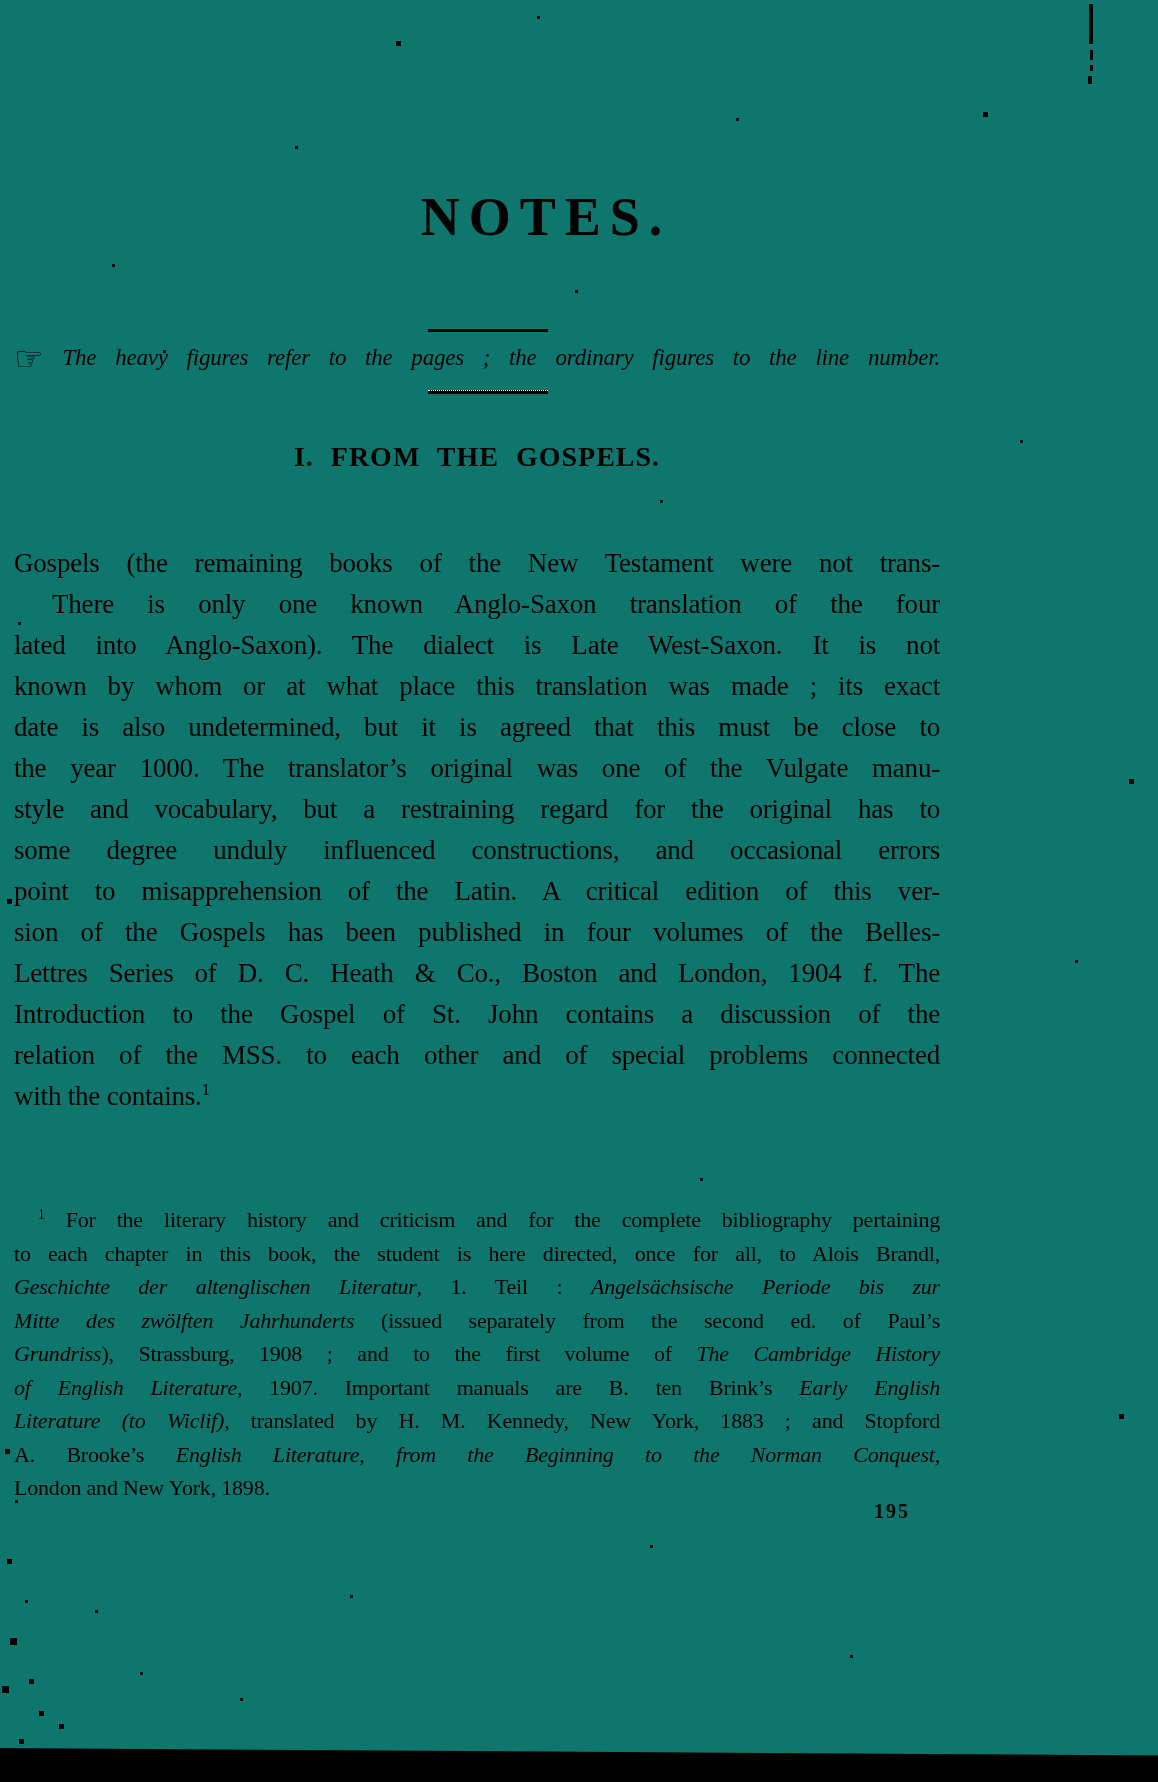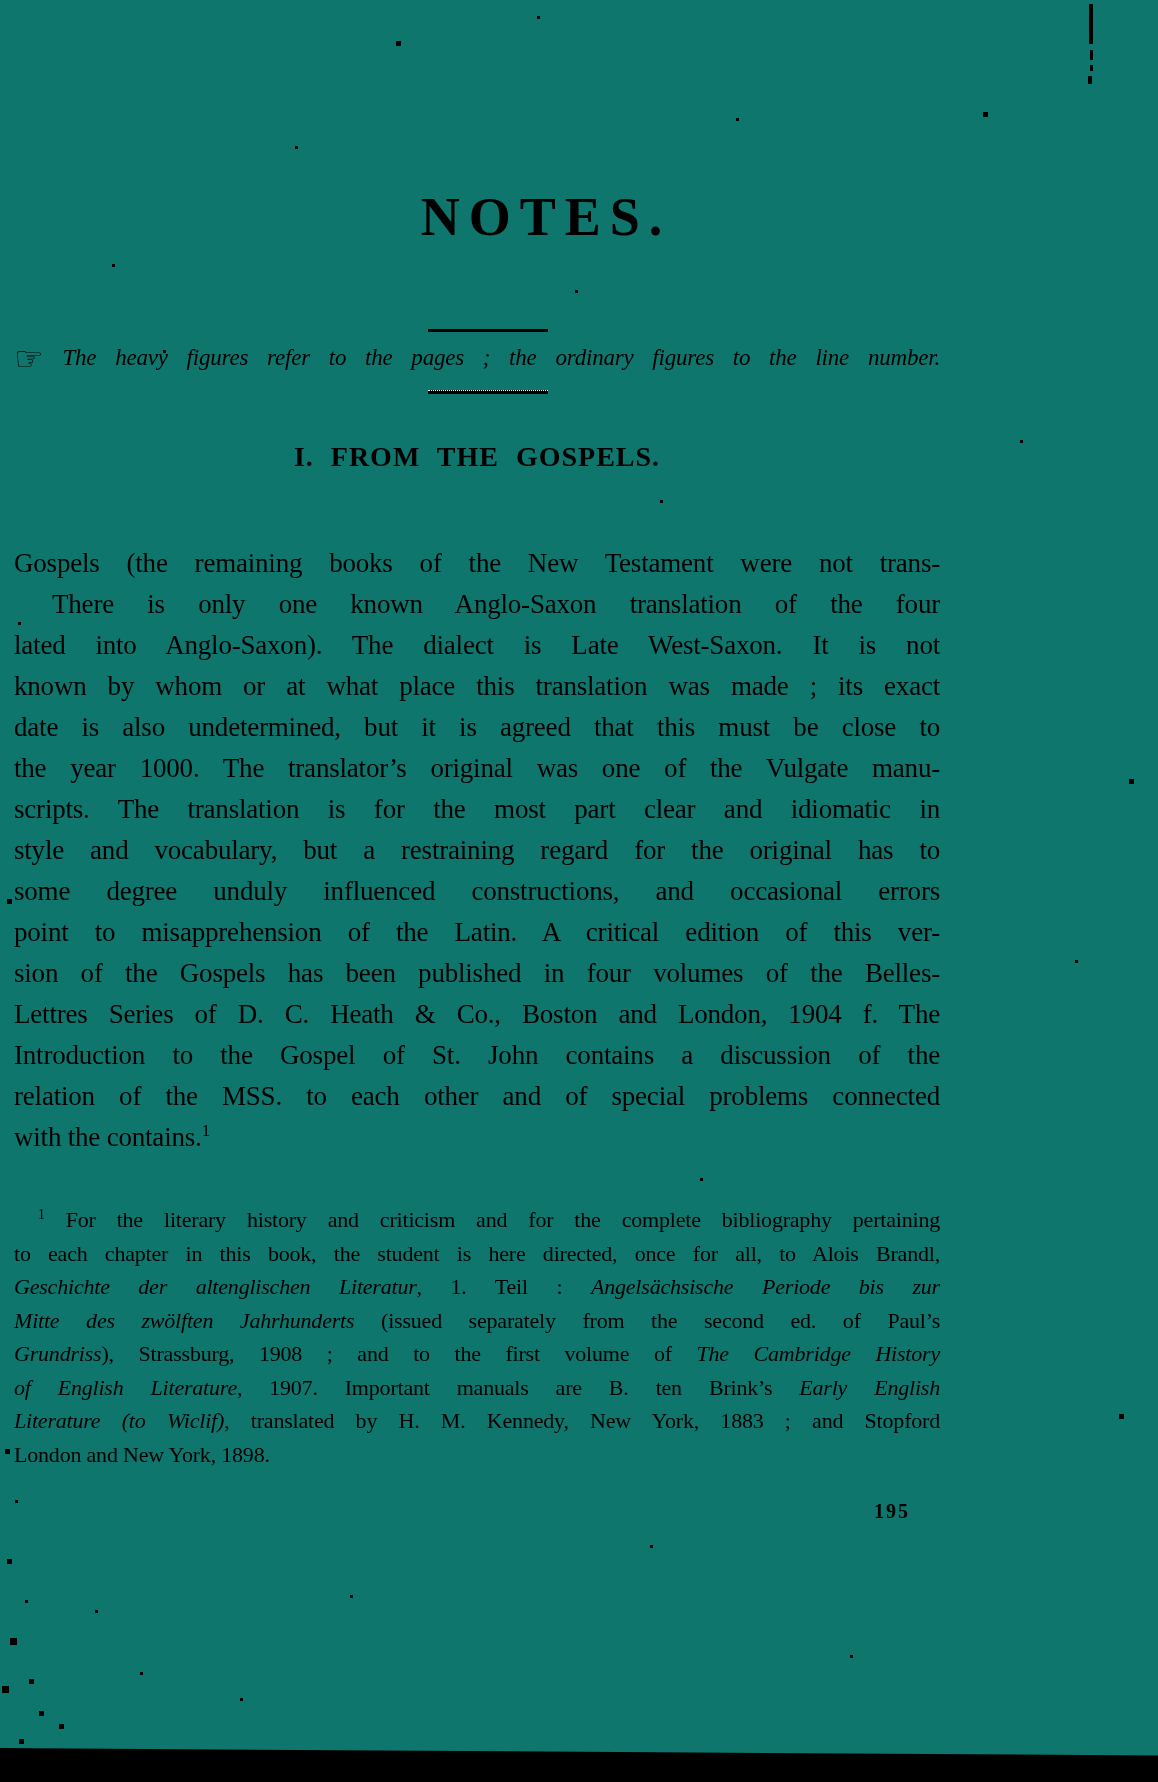--- a/index.html
+++ b/index.html
@@ -113,39 +113,39 @@
 
   <h2 class="heading">I. FROM THE GOSPELS.</h2>
 
   <div class="bodypar">
     <div class="bline">Gospels (the remaining books of the New Testament were not trans-</div>
     <div class="bline indent">There is only one known Anglo-Saxon translation of the four</div>
     <div class="bline">lated into Anglo-Saxon). The dialect is Late West-Saxon. It is not</div>
     <div class="bline">known by whom or at what place this translation was made ; its exact</div>
     <div class="bline">date is also undetermined, but it is agreed that this must be close to</div>
     <div class="bline">the year 1000. The translator’s original was one of the Vulgate manu-</div>
-    <div class="bline">scripts. The translation is for the most part clear and idiomatic in</div>
     <div class="bline">style and vocabulary, but a restraining regard for the original has to</div>
     <div class="bline">some degree unduly influenced constructions, and occasional errors</div>
     <div class="bline">point to misapprehension of the Latin. A critical edition of this ver-</div>
     <div class="bline">sion of the Gospels has been published in four volumes of the Belles-</div>
     <div class="bline">Lettres Series of D. C. Heath &amp; Co., Boston and London, 1904 f. The</div>
     <div class="bline">Introduction to the Gospel of St. John contains a discussion of the</div>
     <div class="bline">relation of the MSS. to each other and of special problems connected</div>
     <div class="bline plain"><span>with the contains.</span><span class="sup">1</span></div>
   </div>
 
   <div class="footnote">
     <div class="fline indent"><span class="sup">1</span><span> For the literary history and criticism and for the complete bibliography pertaining</span></div>
     <div class="fline"><span>to each chapter in this book, the student is here directed, once for all, to Alois Brandl,</span></div>
     <div class="fline"><span class="it">Geschichte der altenglischen Literatur</span><span>, 1. Teil : </span><span class="it">Angelsächsische Periode bis zur</span></div>
     <div class="fline"><span class="it">Mitte des zwölften Jahrhunderts</span><span> (issued separately from the second ed. of Paul’s</span></div>
     <div class="fline"><span class="it">Grundriss</span><span>), Strassburg, 1908 ; and to the first volume of </span><span class="it">The Cambridge History</span></div>
     <div class="fline"><span class="it">of English Literature</span><span>, 1907. Important manuals are B. ten Brink’s </span><span class="it">Early English</span></div>
     <div class="fline"><span class="it">Literature (to Wiclif)</span><span>, translated by H. M. Kennedy, New York, 1883 ; and Stopford</span></div>
+    <div class="fline"><span>A. Brooke’s </span><span class="it">English Literature, from the Beginning to the Norman Conquest,</span></div>
     <div class="fline plain"><span>London and New York, 1898.</span></div>
   </div>
 
   <div class="pagenum">195</div>
 
   <div class="bottom-band"></div>
 
 </div>
 
 </body></html>

